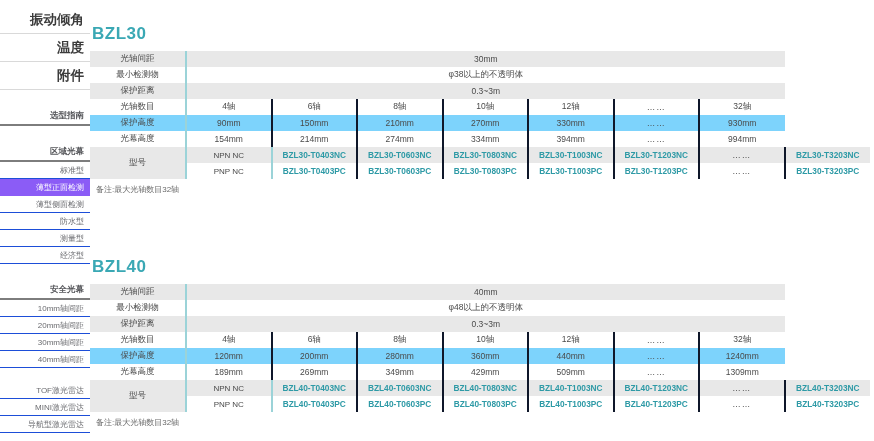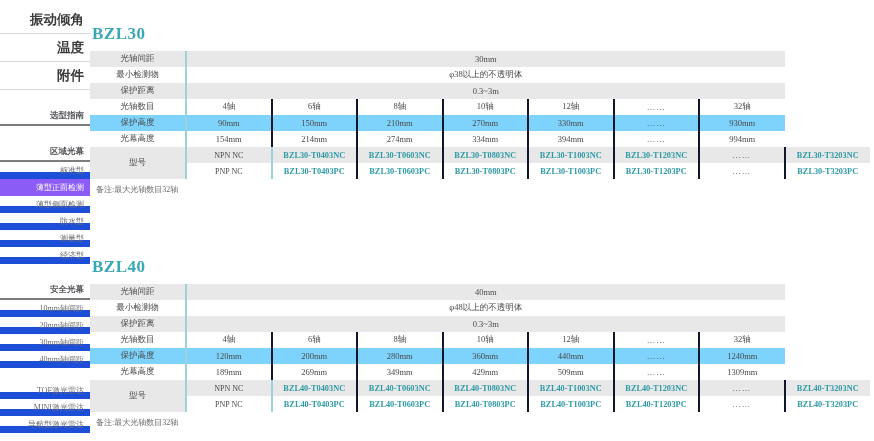--- a/index.html
+++ b/index.html
@@ -3,21 +3,21 @@
 <meta charset="utf-8">
 <style>
   * { box-sizing: border-box; }
   html, body {
     margin: 0; padding: 0;
     width: 874px; height: 441px;
     background: #ffffff;
     font-family: "Liberation Sans", "DejaVu Sans", sans-serif;
     overflow: hidden;
   }
-  #root { position: relative; width: 874px; height: 441px; font-family: Liberation Serif, serif; }
+  #root { position: relative; width: 874px; height: 441px; }
 
   
   .sidebar {
     position: absolute; left: 0; top: 0;
     width: 90px; height: 441px;
     background: #ffffff;
     padding-top: 6px;
   }
   .side-top-item {
     height: 28px; line-height: 28px;
@@ -29,21 +29,21 @@
   .side-head {
     height: 22px; line-height: 22px;
     text-align: right; padding-right: 6px;
     font-size: 8.5px; font-weight: bold; color: #55565a;
     border-bottom: 2px solid #7d7d7d;
   }
   .side-item {
     height: 17px; line-height: 17px;
     text-align: right; padding-right: 6px;
     font-size: 8px; color: #6b6c70;
-    border-bottom: 7px solid #1d4ed8;
+    border-bottom: 1px solid #1d4ed8;
   }
   .side-item.active {
     background: #8b5cf6; color: #ffffff;
     border-bottom: 1px solid #8b5cf6;
     text-align: right;
   }
 
   
   .main { position: absolute; left: 90px; top: 16px; width: 784px; height: 441px; }
   .block { position: absolute; left: 0; width: 784px; }

